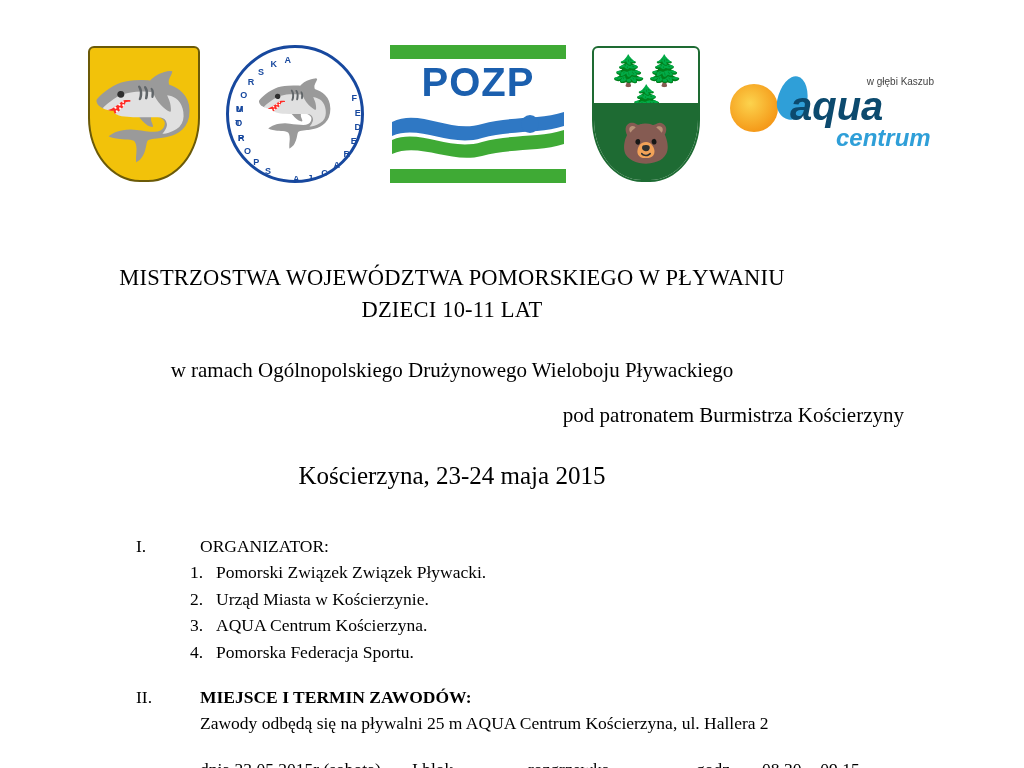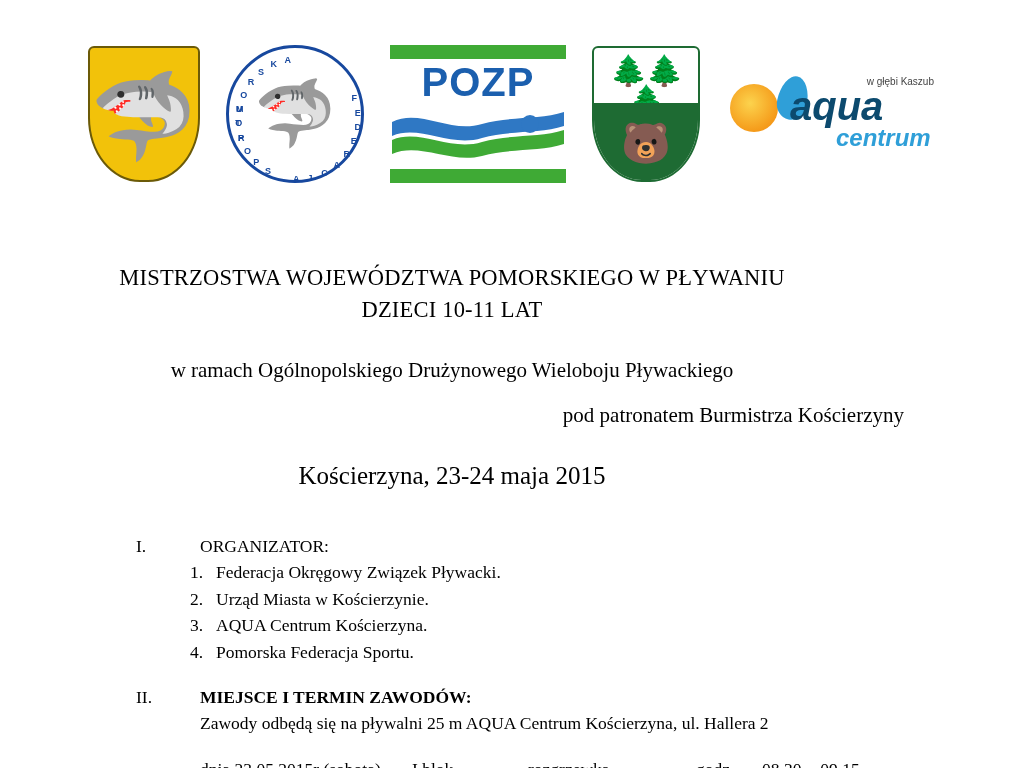--- a/index.html
+++ b/index.html
@@ -370,21 +370,21 @@
   <div class="content">
 
     <div class="section">
       <div class="sec-head">
         <span class="sec-num">I.</span>
         <span class="sec-title-bold" style="font-weight:normal;">ORGANIZATOR:</span>
       </div>
       <ul class="org-list">
         <li>
           <span class="num">1.</span>
-          <span>Federacja Okręgowy Związek Pływacki.</span>
+          <span>Pomorski Związek Związek Pływacki.</span>
         </li>
         <li>
           <span class="num">2.</span>
           <span>Urząd Miasta w Kościerzynie.</span>
         </li>
         <li>
           <span class="num">3.</span>
           <span>AQUA Centrum Kościerzyna.</span>
         </li>
         <li>

